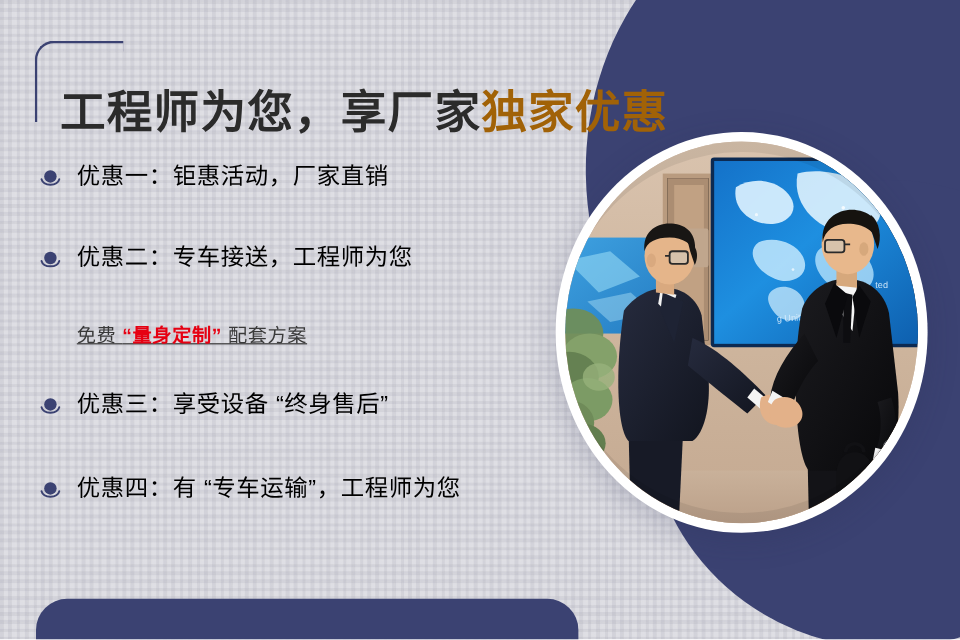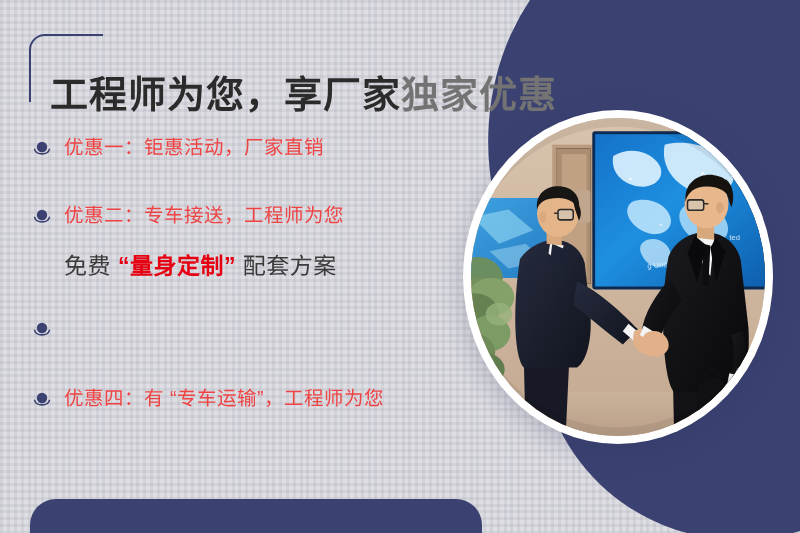--- a/index.html
+++ b/index.html
@@ -100,21 +100,21 @@
   .headline{
     position:absolute;
     left:50px;top:49px;
     font-size:38px;
     font-weight:bold;
     letter-spacing:1px;
     color:#2b2b2b;
     white-space:nowrap;
     line-height:1.15;
   }
-  .headline .accent{color:#737373;}
+  .headline .accent{color:#a16207;}
 
   
   .list{
     position:absolute;
     left:30px;top:134px;
     width:470px;
   }
   .item{
     position:relative;
     display:flex;
@@ -124,32 +124,33 @@
   .bullet{
     flex:0 0 auto;
     width:24px;height:24px;
     margin-right:10px;
     margin-top:3px;
     position:relative;
   }
   .bullet svg{display:block;width:24px;height:24px;}
   .item-text{
     font-size:19.5px;
-    color:#ef4444;
+    color:#000000;
     line-height:1.35;
     letter-spacing:.5px;
     white-space:nowrap;
   }
   .sub-line{
-    font-size:23px;
+    font-size:16px;
     color:#3a3a3a;
     letter-spacing:.5px;
     white-space:nowrap;
     padding-left:34px;
-    margin-top:17px;
+    margin-top:36px;
+    text-decoration:underline;
   }
   .red-strong{color:#e60012;font-weight:bold;}
   .spacer-1{height:40px;}
   .spacer-2{height:34px;}
   .spacer-3{height:42px;}
 </style>
 </head>
 <body>
 
 <div class="banner">
@@ -351,20 +352,21 @@
 
     <div class="spacer-2"></div>
 
     <div class="item">
       <span class="bullet">
         <svg viewBox="0 0 24 24" aria-hidden="true">
           <circle cx="12" cy="10" r="5.2" fill="#3b4272"></circle>
           <path d="M4.6 12.4 C6.2 18.4 17.8 18.4 19.4 12.4" fill="none" stroke="#3b4272" stroke-width="1.6" stroke-linecap="round"></path>
         </svg>
       </span>
+      <span class="item-text">优惠三：享受设备 “终身售后”</span>
     </div>
 
     <div class="spacer-3"></div>
 
     <div class="item">
       <span class="bullet">
         <svg viewBox="0 0 24 24" aria-hidden="true">
           <circle cx="12" cy="10" r="5.2" fill="#3b4272"></circle>
           <path d="M4.6 12.4 C6.2 18.4 17.8 18.4 19.4 12.4" fill="none" stroke="#3b4272" stroke-width="1.6" stroke-linecap="round"></path>
         </svg>

